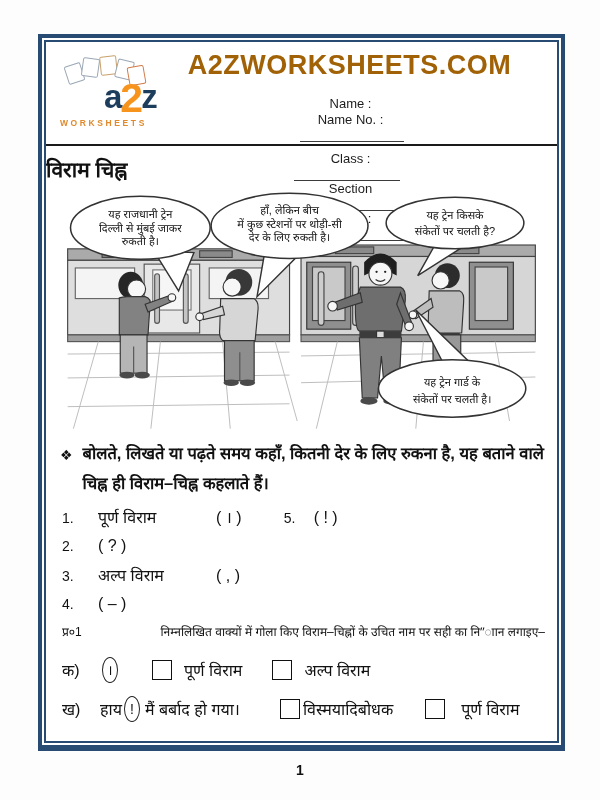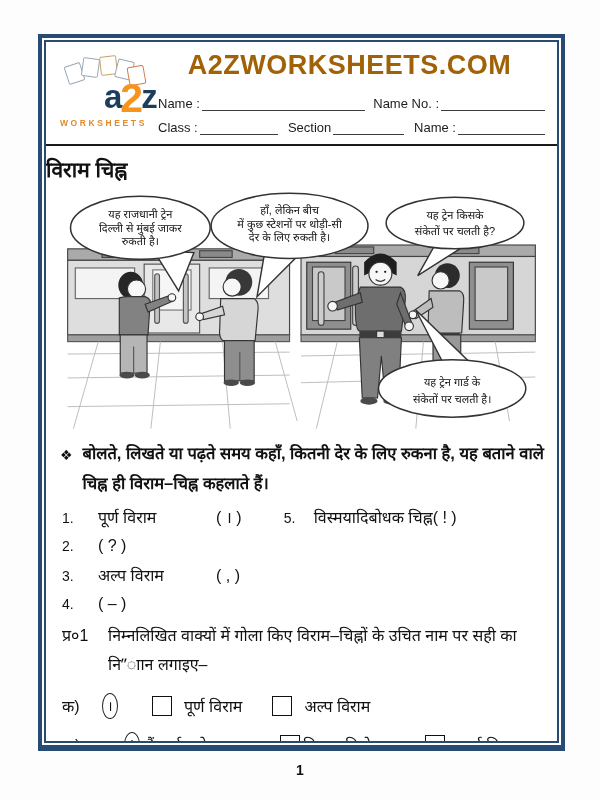--- a/index.html
+++ b/index.html
@@ -16,21 +16,21 @@
   .p1{left:8px;top:8px;transform:rotate(-18deg);}
   .p2{left:24px;top:2px;transform:rotate(8deg);}
   .p3{left:42px;top:0px;transform:rotate(-6deg);border-color:#c9a06a;}
   .p4{left:58px;top:4px;transform:rotate(14deg);}
   .p5{left:70px;top:10px;transform:rotate(-10deg);border-color:#d07c4a;}
   .logo-word{position:absolute;left:2px;top:22px;font-weight:bold;font-size:33px;line-height:1;color:#1d3d5c;letter-spacing:-2px;margin-left:44px;}
   .logo-word .two{color:#f7941d;font-size:41px;vertical-align:-4px;}
   .logo-caption{position:absolute;left:2px;top:62px;font-size:8.5px;font-weight:bold;color:#e08a2c;letter-spacing:2.6px;text-align:center;}
   .site-title{margin:8px 8px 0 104px;text-align:center;font-size:27px;font-weight:bold;color:#a16207;letter-spacing:.5px;}
   .fields{position:absolute;left:112px;right:12px;top:46px;font-size:13px;color:#1c1c1c;}
-  .frow{display:flex;align-items:center;margin-bottom:9px;}
+  .frow{display:flex;align-items:center;margin-bottom:9px;flex-direction:column;}
   .fl{white-space:nowrap;padding-right:2px;}
   .fline{border-bottom:1.3px solid #3c3c3c;height:14px;}
   .ln-name{flex:1;margin-right:8px;}
   .ln-roll{width:104px;}
   .ln-class{width:106px;margin-right:10px;}
   .ln-section{width:96px;margin-right:10px;}
   .ln-date{width:118px;}
 
   
   .ws-title{font-size:21px;font-weight:600;margin:9px 0 0;}
@@ -47,21 +47,21 @@
   .marks{margin:8px 12px 0 16px;font-size:16px;}
   .mrow{display:flex;margin-bottom:9px;align-items:baseline;}
   .mitem{display:flex;align-items:baseline;}
   .mnum{width:36px;font-size:14px;}
   .mname.fixed{width:118px;}
   .msym{white-space:pre;}
   .mitem.right{margin-left:42px;}
   .mitem.right .mnum{width:30px;}
 
   
-  .q1{margin:6px 12px 0 16px;font-size:16px;line-height:1.8;position:relative;padding-left:46px;}
+  .q1{margin:6px 12px 0 16px;font-size:12px;line-height:1.8;position:relative;padding-left:46px;text-align:right;}
   .q1-label{position:absolute;left:0;top:0;}
   .qrow{display:flex;align-items:center;margin:13px 12px 0 16px;font-size:16px;}
   .qlabel{width:38px;}
   .circle{display:inline-flex;align-items:center;justify-content:center;width:14px;height:24px;
           border:1.5px solid #222;border-radius:50%;margin-left:2px;font-size:14px;line-height:1;}
   .checkbox{width:20px;height:20px;box-sizing:border-box;border:1.7px solid #111;background:#fff;flex:none;}
   .optlabel{white-space:nowrap;}
   .ka-cb1{margin-left:34px;}  .ka-ol1{margin-left:12px;}
   .ka-cb2{margin-left:30px;}  .ka-ol2{margin-left:12px;}
   .kha-after{margin-left:5px;}
@@ -245,21 +245,20 @@
 
       <div class="marks">
         <div class="mrow">
           <div class="mitem">
             <span class="mnum">1.</span>
             <span class="mname fixed">पूर्ण विराम</span>
             <span class="msym">( । )</span>
           </div>
           <div class="mitem right">
             <span class="mnum">5.</span>
-            <span class="mname">विस्मयादिबोधक चिह्न</span>
             <span class="msym">( ! )</span>
           </div>
         </div>
         <div class="mrow">
           <div class="mitem">
             <span class="mnum">2.</span>
             <span class="msym">( ? )</span>
           </div>
         </div>
         <div class="mrow">

